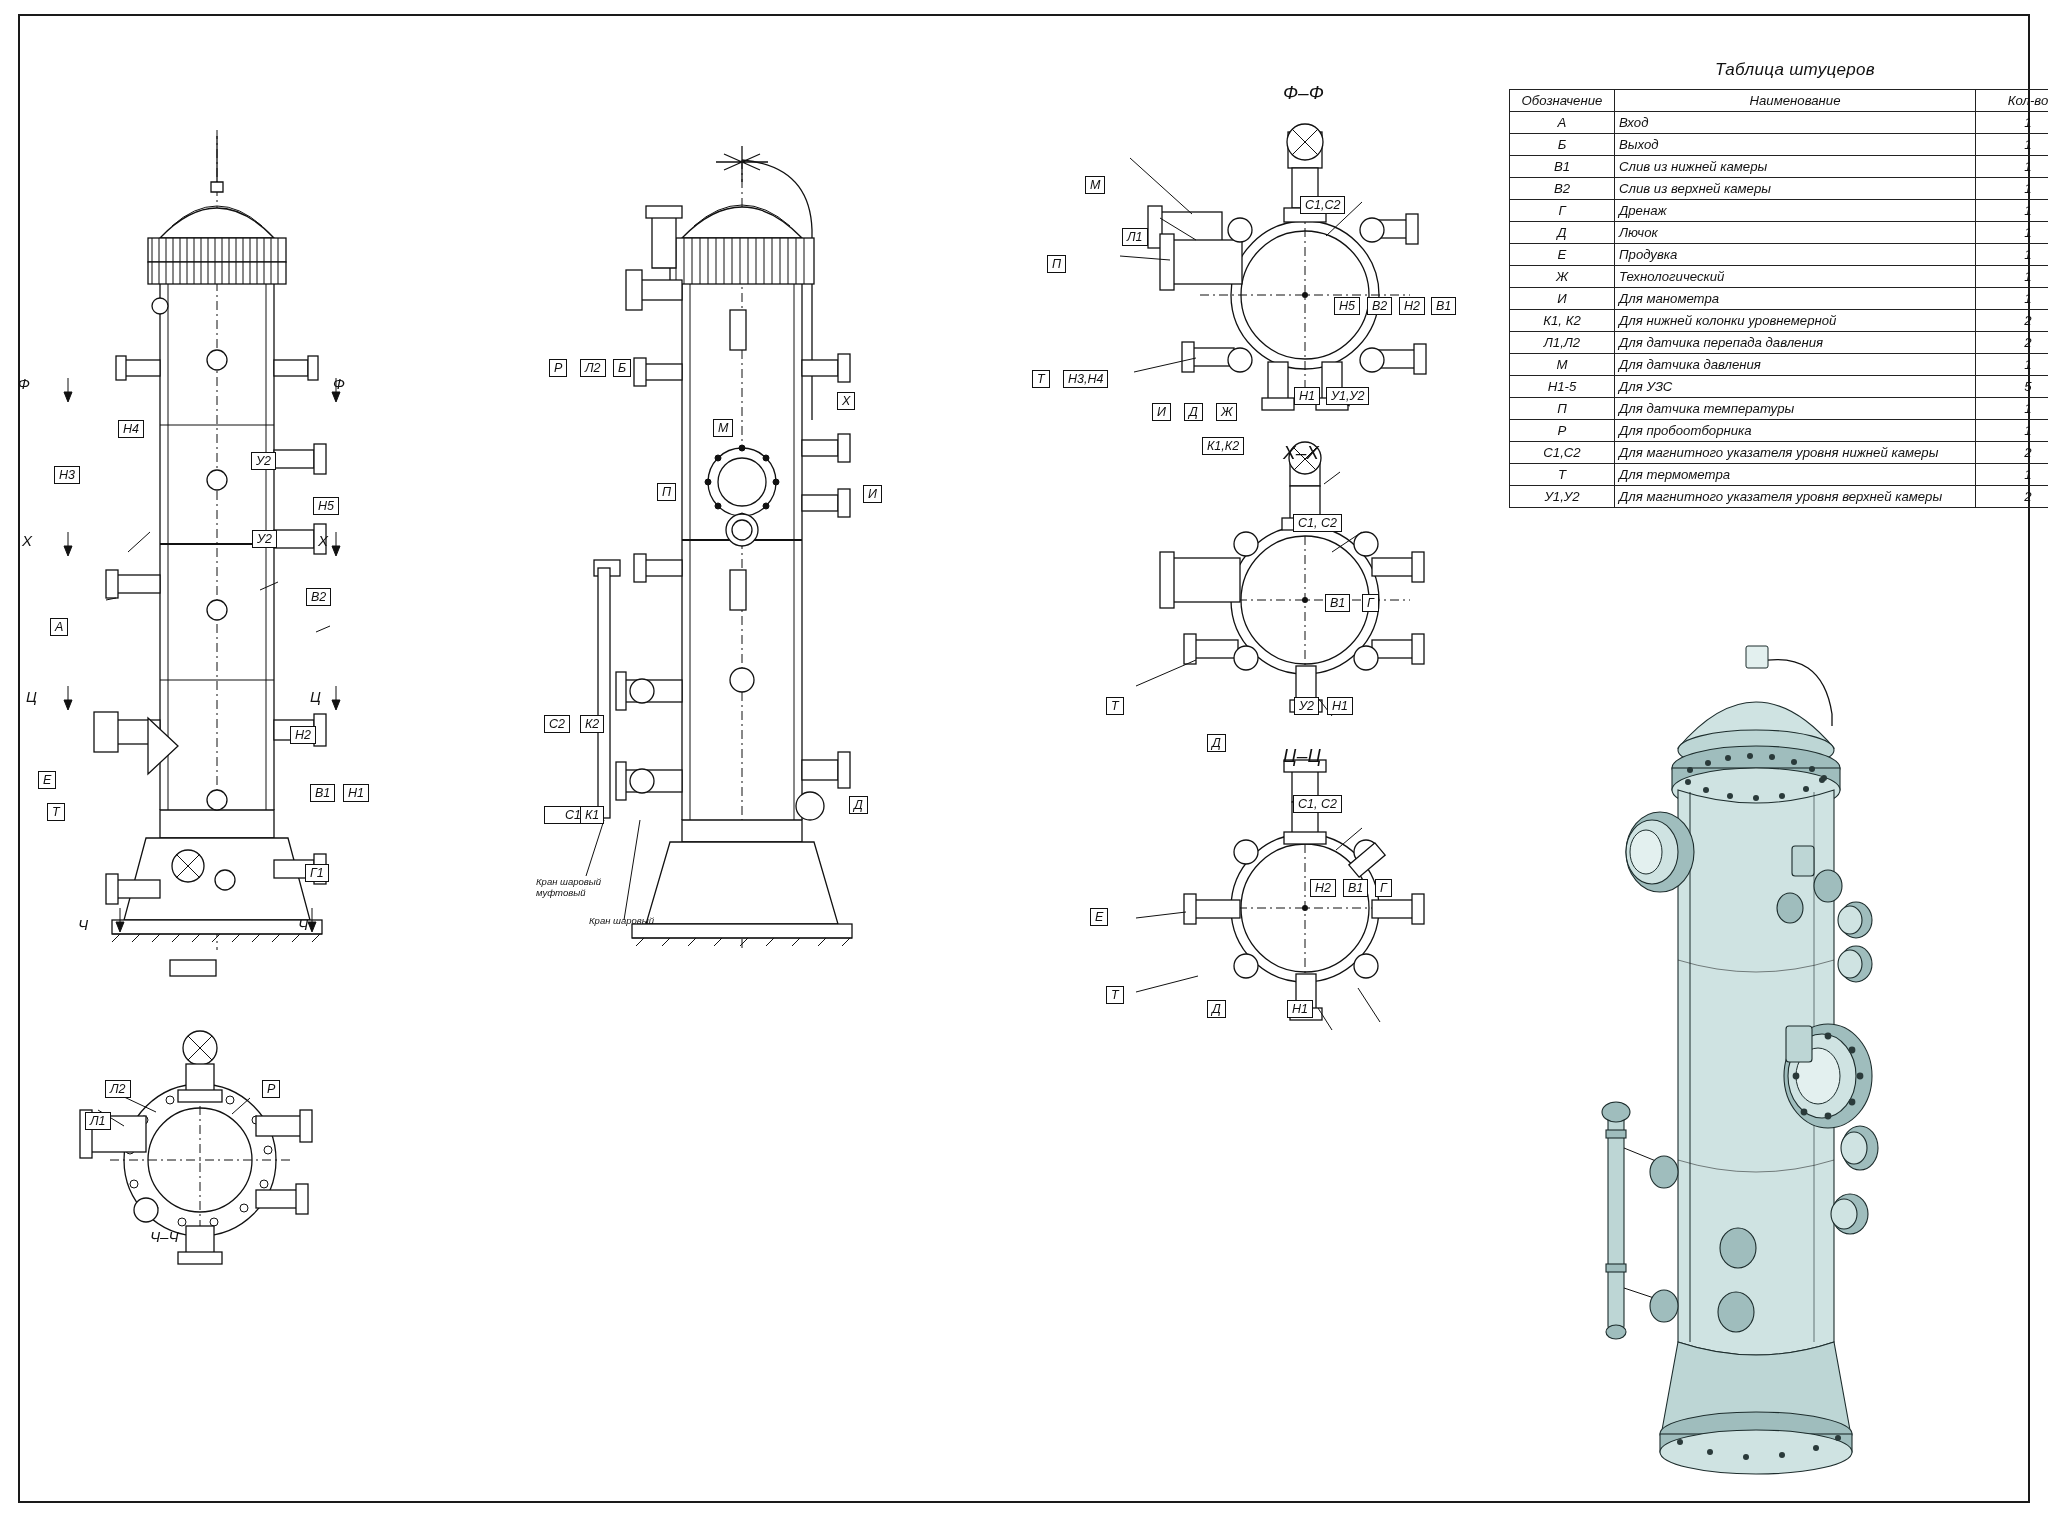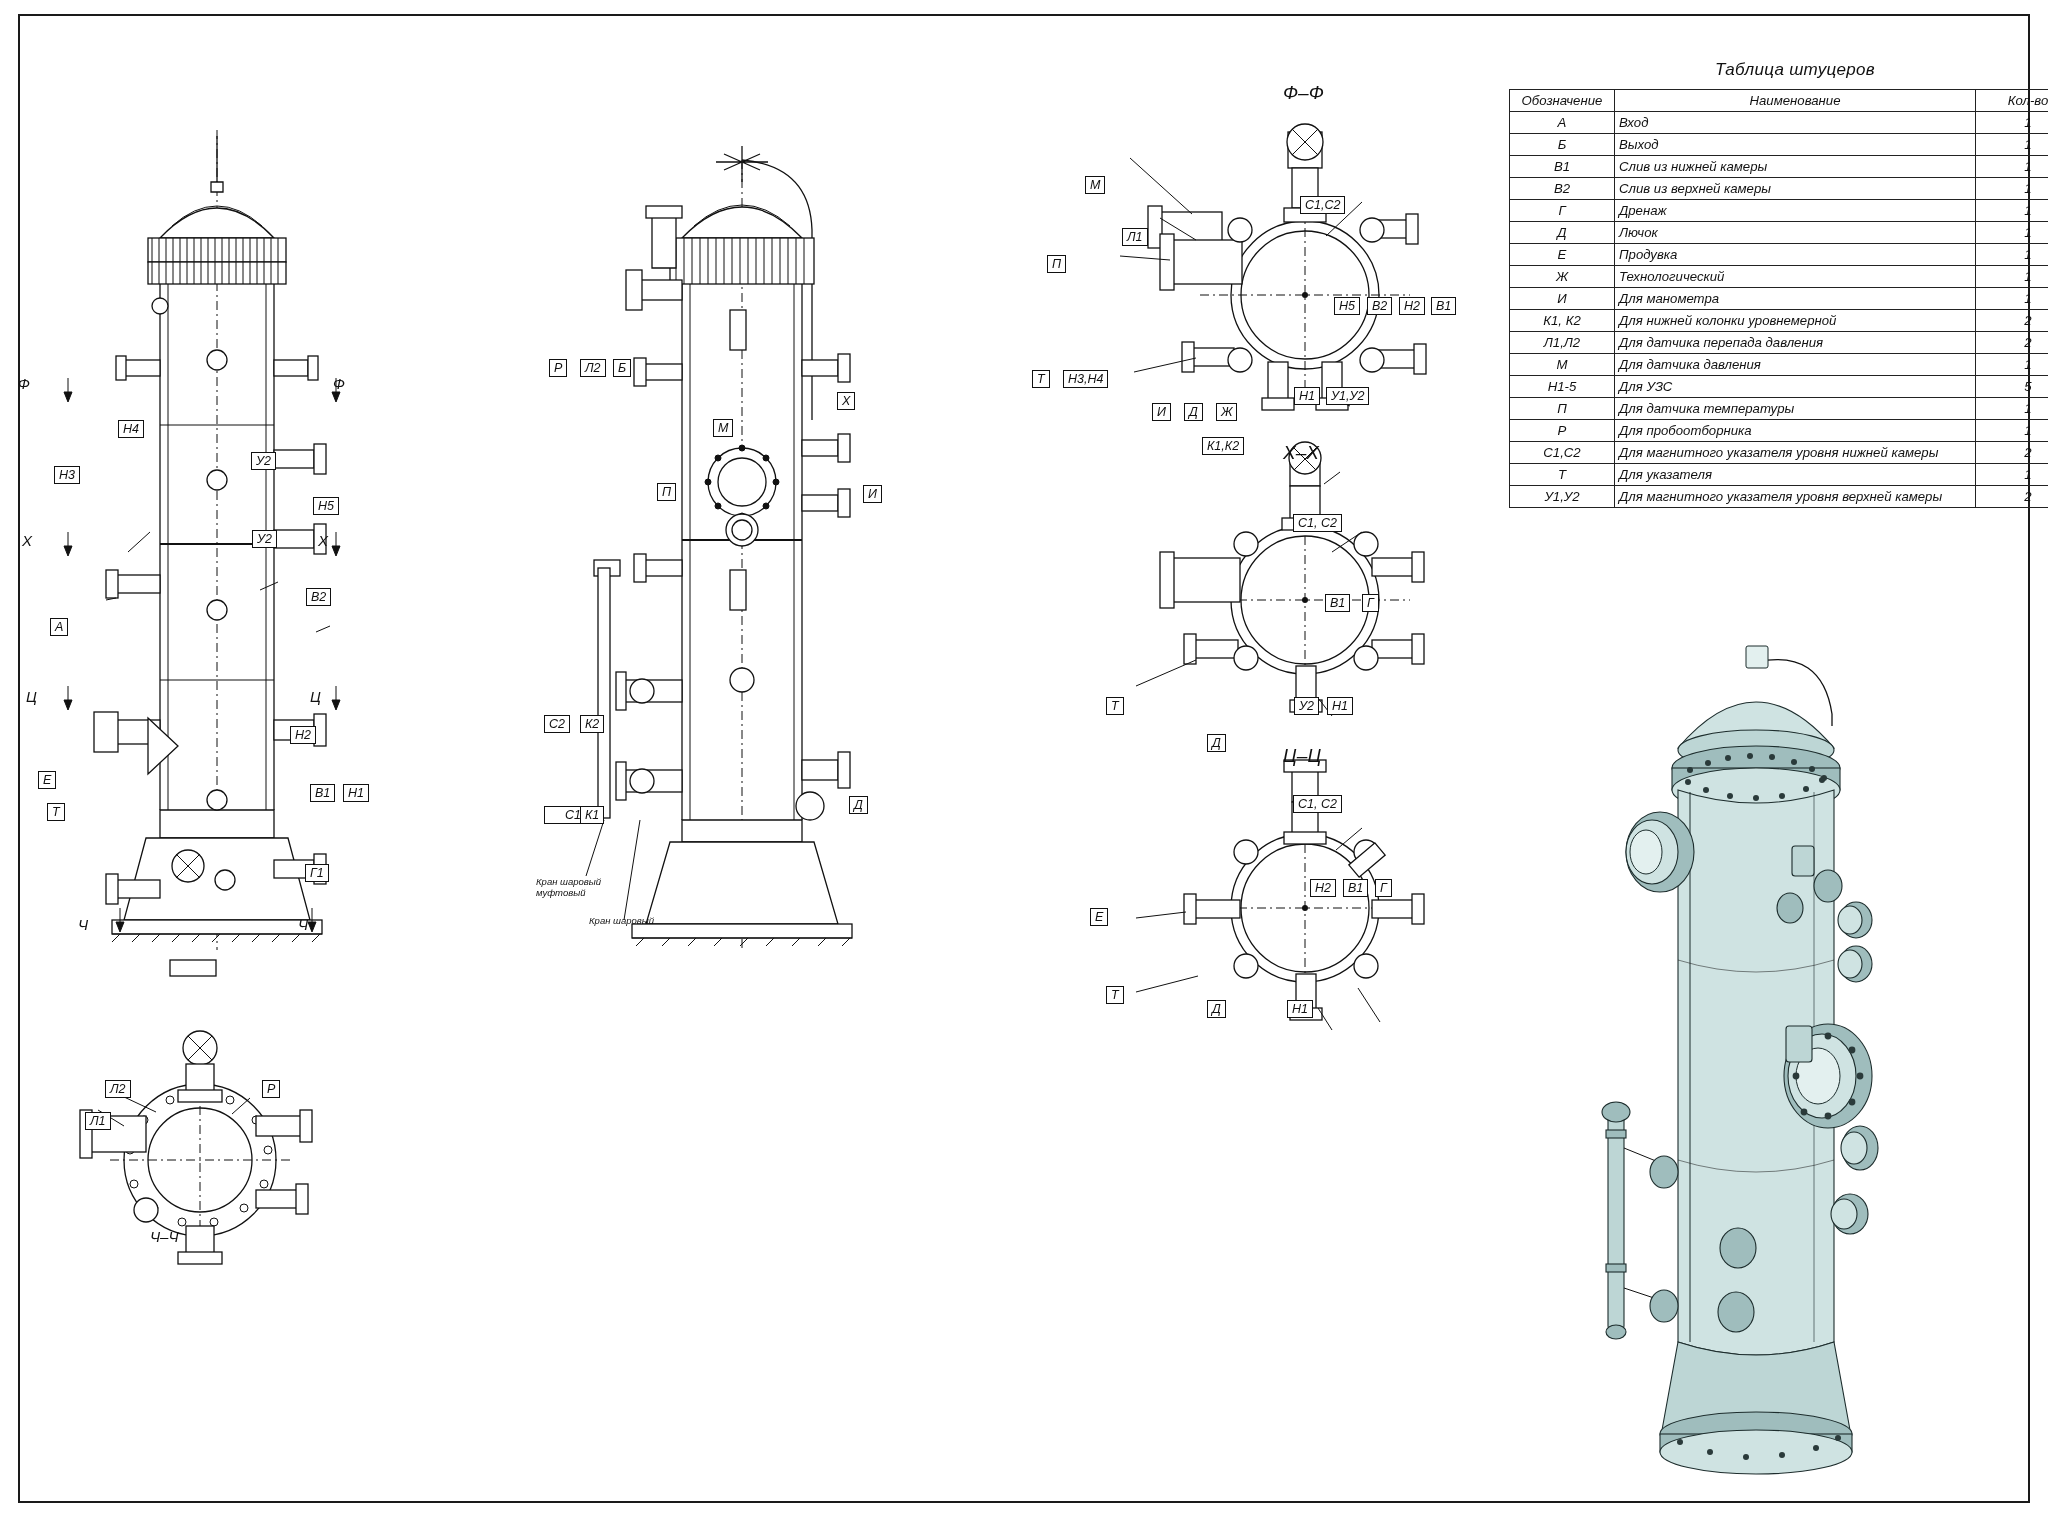--- a/index.html
+++ b/index.html
@@ -662,21 +662,21 @@
             <td class="col-name">Для пробоотборника</td>
             <td class="col-qty">1</td>
           </tr>
           <tr>
             <td class="col-desig">С1,С2</td>
             <td class="col-name">Для магнитного указателя уровня нижней камеры</td>
             <td class="col-qty">2</td>
           </tr>
           <tr>
             <td class="col-desig">Т</td>
-            <td class="col-name">Для указателя</td>
+            <td class="col-name">Для термометра</td>
             <td class="col-qty">1</td>
           </tr>
           <tr>
             <td class="col-desig">У1,У2</td>
             <td class="col-name">Для магнитного указателя уровня верхней камеры</td>
             <td class="col-qty">2</td>
           </tr>
         </tbody>
     </table>
   </div>

